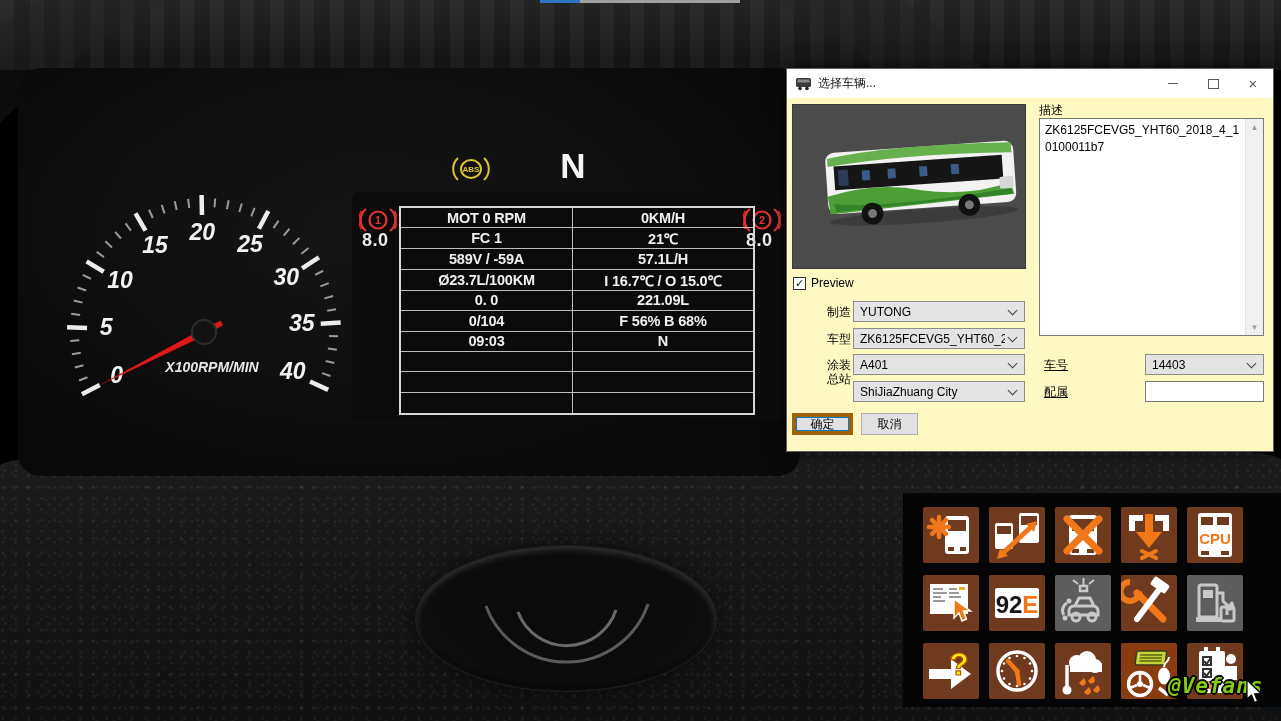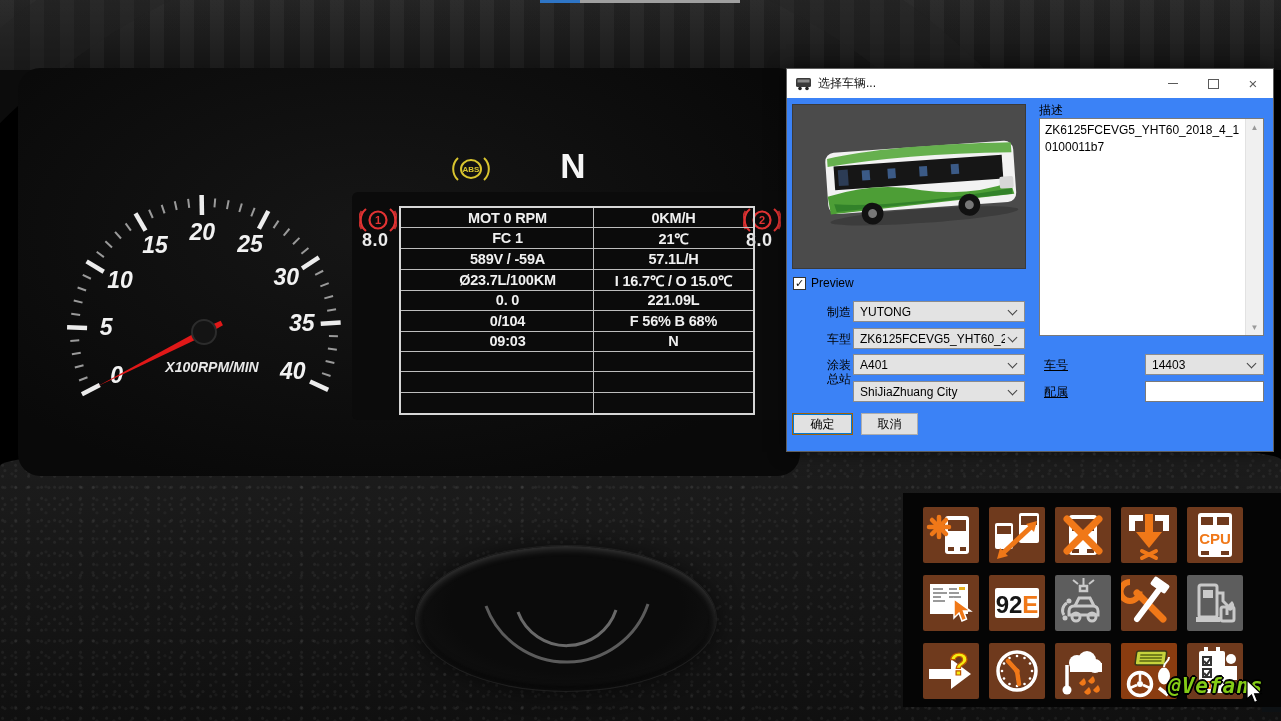--- a/index.html
+++ b/index.html
@@ -43,28 +43,28 @@
   .abs-lamp{left:450px;top:154px;width:42px;height:30px;z-index:12;}
   .brakeind{width:38px;height:28px;z-index:12;}
   .brake-left{left:359px;top:206px;}
   .brake-right{left:743px;top:206px;}
   .pressure{z-index:12;color:#ececec;font-size:18px;font-weight:bold;letter-spacing:.5px;}
   .press-left{left:362px;top:230px;}
   .press-right{left:746px;top:230px;}
 
   .disp-table{left:399px;top:206px;width:352px;height:205px;z-index:12;
     display:grid;grid-template-rows:repeat(10,1fr);border:2px solid #d6d6d6;}
-  .disp-row{display:grid;grid-template-columns:172px 1fr;padding-left:21px;}
+  .disp-row{display:grid;grid-template-columns:172px 1fr;}
   .disp-row:not(:last-child){border-bottom:1px solid #bdbdbd;}
   .disp-cell{display:flex;align-items:center;justify-content:center;
     color:#f0f0f0;font-size:14.5px;font-weight:bold;letter-spacing:-.2px;white-space:nowrap;}
   .disp-cell.l{border-right:1px solid #bdbdbd;}
 
   
-  .dialog{left:786px;top:68px;width:486px;height:382px;background:#3b82f6;z-index:40;
+  .dialog{left:786px;top:68px;width:486px;height:382px;background:#fef9c3;z-index:40;
     border:1px solid #5f5f5f;box-shadow:0 0 16px rgba(0,0,0,.6);font-size:12px;color:#000;}
   .titlebar{position:absolute;left:0;top:0;width:100%;height:29px;background:#fff;
     display:flex;align-items:center;}
   .title-ico{margin-left:8px;width:17px;height:15px;}
   .title-txt{margin-left:6px;font-size:12px;color:#111;}
   .winbtns{position:absolute;right:0;top:0;height:29px;display:flex;}
   .winbtn{width:40px;height:29px;display:flex;align-items:center;justify-content:center;color:#5a5a5a;}
   .winbtn .mini{display:block;width:10px;border-top:1px solid #5a5a5a;}
   .winbtn .maxi{display:block;width:9px;height:8px;border:1px solid #5a5a5a;}
   .winbtn.close{font-size:15px;line-height:1;}
@@ -88,21 +88,21 @@
     box-sizing:border-box;display:flex;align-items:center;padding-left:6px;cursor:default;}
   .combo .val{flex:1;white-space:nowrap;overflow:hidden;}
   .chev{width:6px;height:6px;border-right:1.6px solid #444;border-bottom:1.6px solid #444;
     transform:rotate(45deg);margin:-3px 8px 0 4px;flex:none;}
   .cmb-l{left:66px;width:172px;}
   .cmb-r{left:358px;width:119px;}
   .tinput{position:absolute;left:358px;width:119px;height:21px;background:#fff;
     border:1px solid #7a7a7a;box-sizing:border-box;}
   .btn{position:absolute;top:344px;height:22px;background:#e1e1e1;display:flex;
     align-items:center;justify-content:center;box-sizing:border-box;font-size:12px;}
-  .btn-ok{left:5px;width:61px;border:1px solid #a16207;box-shadow:inset 0 0 0 1px #0078d7;}
+  .btn-ok{left:5px;width:61px;border:4px solid #a16207;box-shadow:inset 0 0 0 1px #0078d7;}
   .btn-cancel{left:74px;width:57px;border:1px solid #adadad;}
 
   
   .icon-grid{left:903px;top:493px;width:378px;height:214px;background:#050505;z-index:30;
     display:grid;grid-template-columns:repeat(5,56px);grid-auto-rows:56px;
     gap:12px 10px;padding:14px 0 0 20px;box-sizing:border-box;}
   .tile{width:56px;height:56px;background:#6f3a1d;border-radius:2px;overflow:hidden;}
   .tile svg{display:block;width:56px;height:56px;}
   .tile-disabled{background:#5d5d5d;}
   .tile-hot{background:#8a3c10;}

